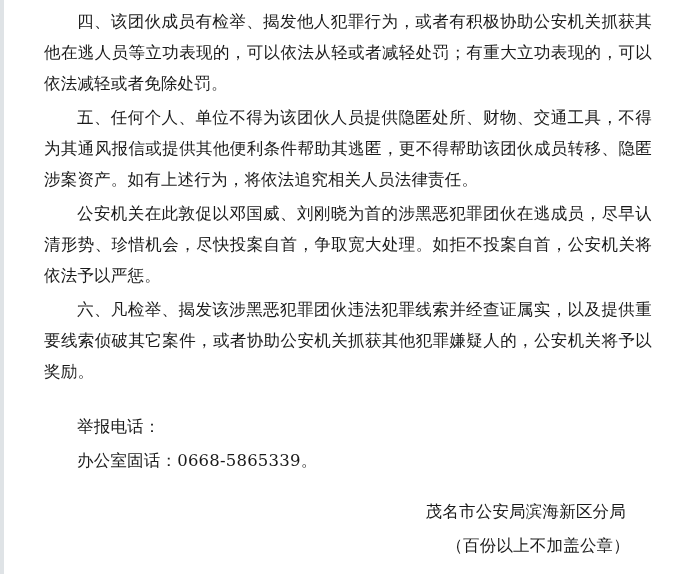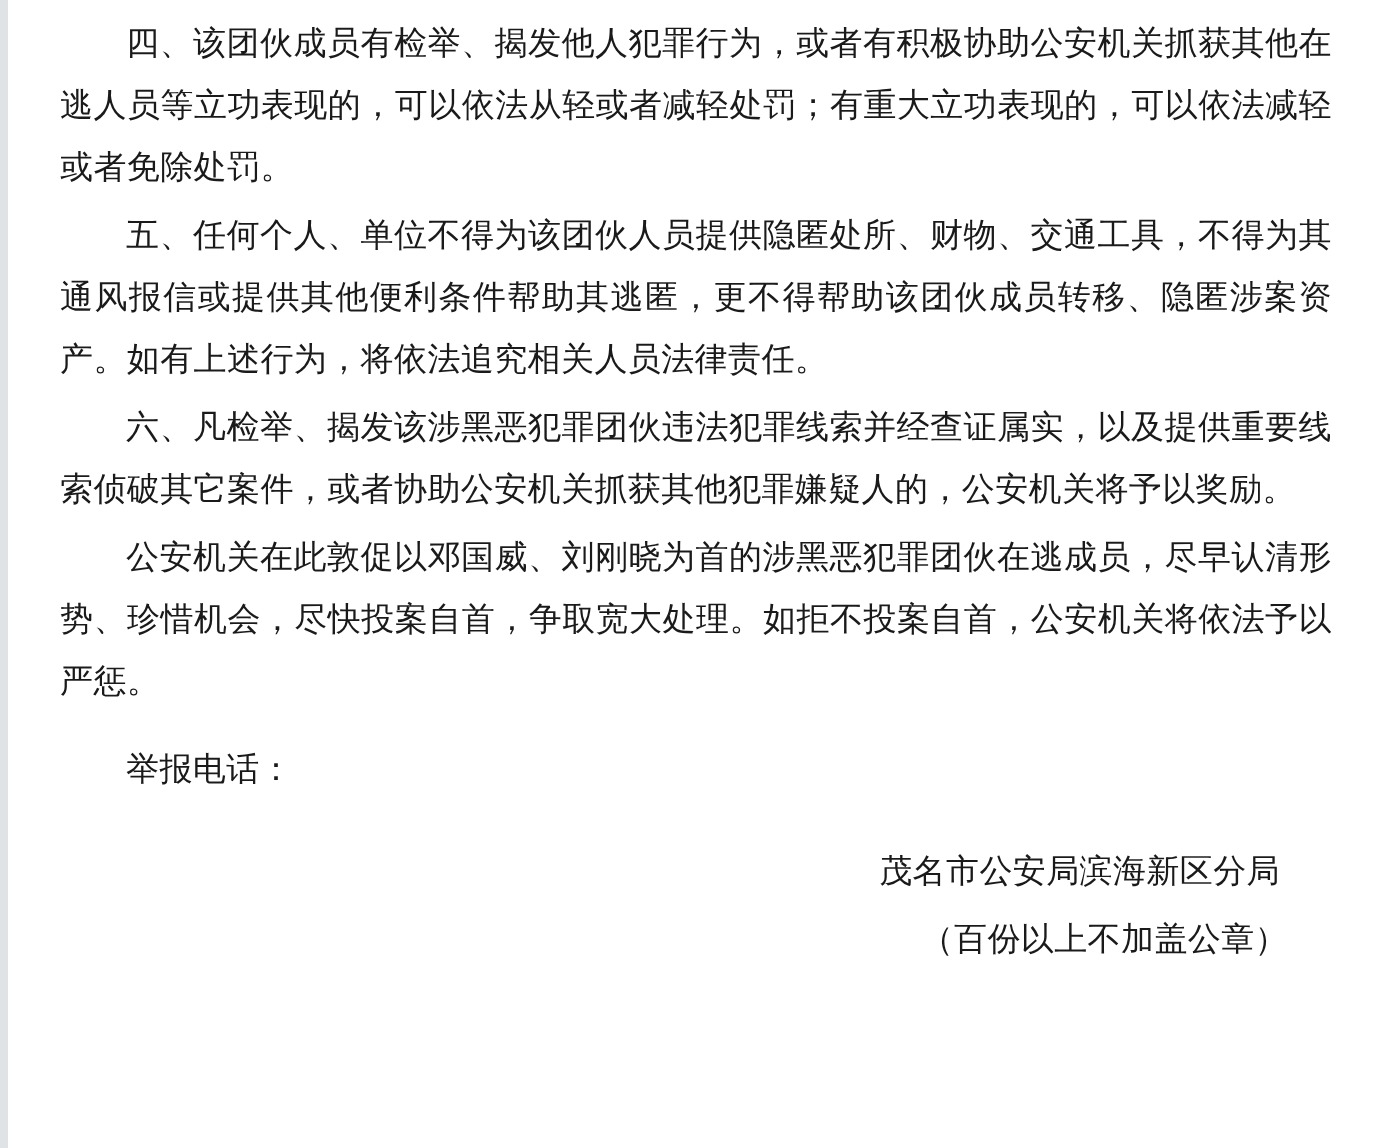--- a/index.html
+++ b/index.html
@@ -13,21 +13,21 @@
     font-family: "DejaVu Serif", "Liberation Serif", serif;
     color: #1a1a1a;
     position: relative;
     overflow: hidden;
   }
   .page {
     position: relative;
     width: 696px;
     height: 574px;
     box-sizing: border-box;
-    padding: 0 30px;
+    padding: 0 44px;
     background: #ffffff;
     border-radius: 10px;
   }
   .left-rule {
     position: absolute;
     left: 0;
     top: 0;
     width: 4px;
     height: 574px;
     background: #dfe3e6;
@@ -54,21 +54,21 @@
   p.para {
     margin: 0 0 3px 0;
     font-size: 16.5px;
     line-height: 31px;
     text-align: justify;
     text-justify: inter-ideograph;
     letter-spacing: 0.2px;
     text-indent: 2em;
   }
   .contact-block {
-    margin-top: 13px;
+    margin-top: 24px;
   }
   p.contact {
     margin: 0 0 3px 0;
     font-size: 16.5px;
     line-height: 31px;
     text-indent: 2em;
     letter-spacing: 0.2px;
   }
   .signature {
     margin-top: 20px;
@@ -95,25 +95,26 @@
 
   <div class="left-rule"></div>
 
   <div class="top-clip">
     <span class="clip-text">，一律从重处罚。</span>
   </div>
 
   <div class="body-text">
     <p class="para">四、该团伙成员有检举、揭发他人犯罪行为，或者有积极协助公安机关抓获其他在逃人员等立功表现的，可以依法从轻或者减轻处罚；有重大立功表现的，可以依法减轻或者免除处罚。</p>
     <p class="para">五、任何个人、单位不得为该团伙人员提供隐匿处所、财物、交通工具，不得为其通风报信或提供其他便利条件帮助其逃匿，更不得帮助该团伙成员转移、隐匿涉案资产。如有上述行为，将依法追究相关人员法律责任。</p>
+    <p class="para">公安机关在此敦促以邓国威、刘刚晓为首的涉黑恶犯罪团伙在逃成员，尽早认清形势、珍惜机会，尽快投案自首，争取宽大处理。如拒不投案自首，公安机关将依法予以严惩。</p>
     <p class="para">六、凡检举、揭发该涉黑恶犯罪团伙违法犯罪线索并经查证属实，以及提供重要线索侦破其它案件，或者协助公安机关抓获其他犯罪嫌疑人的，公安机关将予以奖励。</p>
-    <p class="para">公安机关在此敦促以邓国威、刘刚晓为首的涉黑恶犯罪团伙在逃成员，尽早认清形势、珍惜机会，尽快投案自首，争取宽大处理。如拒不投案自首，公安机关将依法予以严惩。</p>
 
     <div class="contact-block">
       <p class="contact">举报电话：</p>
+      <p class="contact">办公室固话：0668-5865339。</p>
     </div>
 
     <div class="signature">
       <p class="sig-line">茂名市公安局滨海新区分局</p>
       <p class="sig-note">（百份以上不加盖公章）</p>
     </div>
   </div>
 
 </div>
 

